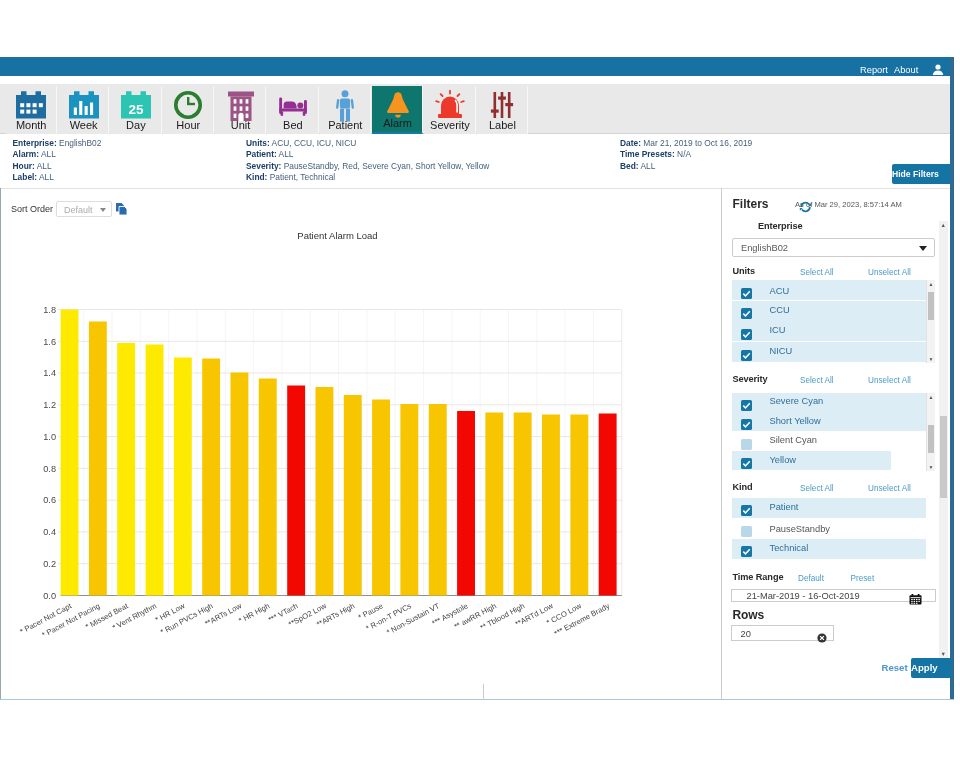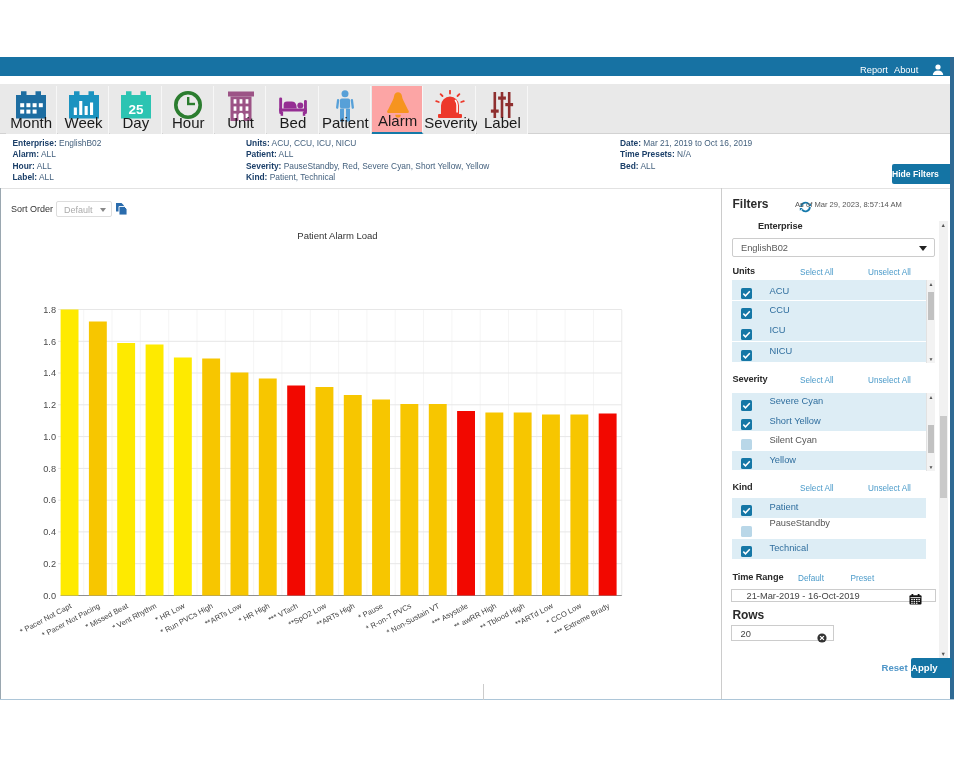--- a/index.html
+++ b/index.html
@@ -1,22 +1,22 @@
 <!DOCTYPE html>
 <html><head><meta charset="utf-8"><style>
 * {margin:0;padding:0;box-sizing:border-box}
 html,body {width:960px;height:760px;background:#fff;font-family:"Liberation Sans",sans-serif;position:relative;overflow:hidden}
 .abs {position:absolute}
 .hdr {position:absolute;left:0;top:57px;width:954px;height:19px;background:#1772a3}
 .hdr span {position:absolute;top:8px;font-size:9.3px;color:#fff}
 .toolbar {position:absolute;left:0;top:84px;width:954px;height:49.5px;background:#e9e9e9;border-bottom:1px solid #d2d2d2}
 .cell {position:absolute;top:1.5px;width:51.4px;height:48px;background:#e9e9e9;border-right:1px solid #f7f7f7}
-.cell-sel {background:#fca5a5;border-bottom:2.5px solid #157aa8}
+.cell-sel {background:#0f766e;border-bottom:2.5px solid #157aa8}
 .ci {position:absolute;top:4px;left:0;width:51.4px;text-align:center}
-.cl {position:absolute;bottom:3px;left:0;width:51.4px;text-align:center;font-size:15px;color:#1a1a1a}
+.cl {position:absolute;bottom:3px;left:0;width:51.4px;text-align:center;font-size:11px;color:#1a1a1a}
 .sum {position:absolute;font-size:8.4px;line-height:11.35px;color:#44617e;white-space:nowrap}
 .sum b {color:#1b3f69}
 .btn {position:absolute;background:#1474a4;color:#fff;border-radius:2px;text-align:left}
 .lnk {color:#4f96c8;font-weight:600}
 </style></head><body>
 
 <div class="hdr">
   <span style="left:860px">Report</span>
   <span style="left:894px">About</span>
   <span style="left:932px;top:7px"><svg width="12" height="11" viewBox="0 0 12 11">
@@ -314,21 +314,21 @@
         <path d="M2.3 5.6 L4.5 7.8 L8.8 3.2" fill="none" stroke="#fff" stroke-width="1.5"></path>
       </svg></span>
     <span style="position:absolute;left:38px;top:3.5px;font-size:9.3px;color:#2f6e9e">Short Yellow</span>
   </div>
 <div style="position:absolute;left:731.5px;top:431.6px;width:194px;height:19.0px;background:#fff">
     <span style="position:absolute;left:9px;top:4.0px"><svg width="11" height="11" viewBox="0 0 11 11">
         <rect width="11" height="11" rx="1.6" fill="#b9d7e8"></rect>
       </svg></span>
     <span style="position:absolute;left:38px;top:3.5px;font-size:9.3px;color:#555">Silent Cyan</span>
   </div>
-<div style="position:absolute;left:731.5px;top:451.15px;width:194px;height:19.0px;background:#ddedf5">
+<div style="position:absolute;left:731.5px;top:451.15px;width:159px;height:19.0px;background:#ddedf5">
     <span style="position:absolute;left:9px;top:4.0px"><svg width="11" height="11" viewBox="0 0 11 11">
         <rect width="11" height="11" rx="1.6" fill="#1577a6"></rect>
         <path d="M2.3 5.6 L4.5 7.8 L8.8 3.2" fill="none" stroke="#fff" stroke-width="1.5"></path>
       </svg></span>
     <span style="position:absolute;left:38px;top:3.5px;font-size:9.3px;color:#2f6e9e">Yellow</span>
   </div>
 <div style="position:absolute;left:925.5px;top:392.5px;width:9px;height:78px;background:#f3f3f3;border-left:1px solid #e2e2e2">
     <div style="position:absolute;top:1px;left:0;width:9px;text-align:center;font-size:5px;color:#555">▲</div>
     <div style="position:absolute;bottom:1px;left:0;width:9px;text-align:center;font-size:5px;color:#555">▼</div>
     <div style="position:absolute;top:32px;left:1.5px;width:6px;height:28px;background:#c1c1c1"></div>
@@ -341,21 +341,21 @@
     <span style="position:absolute;left:9px;top:4.5px"><svg width="11" height="11" viewBox="0 0 11 11">
         <rect width="11" height="11" rx="1.6" fill="#1577a6"></rect>
         <path d="M2.3 5.6 L4.5 7.8 L8.8 3.2" fill="none" stroke="#fff" stroke-width="1.5"></path>
       </svg></span>
     <span style="position:absolute;left:38px;top:4.0px;font-size:9.3px;color:#2f6e9e">Patient</span>
   </div>
 <div style="position:absolute;left:731.5px;top:518.05px;width:194px;height:20.0px;background:#fff">
     <span style="position:absolute;left:9px;top:4.5px"><svg width="11" height="11" viewBox="0 0 11 11">
         <rect width="11" height="11" rx="1.6" fill="#b9d7e8"></rect>
       </svg></span>
-    <span style="position:absolute;left:38px;top:0;font-size:9.3px;color:#555">PauseStandby</span>
+    <span style="position:absolute;left:38px;top:6px;font-size:9.3px;color:#555">PauseStandby</span>
   </div>
 <div style="position:absolute;left:731.5px;top:538.6px;width:194px;height:20.0px;background:#ddedf5">
     <span style="position:absolute;left:9px;top:4.5px"><svg width="11" height="11" viewBox="0 0 11 11">
         <rect width="11" height="11" rx="1.6" fill="#1577a6"></rect>
         <path d="M2.3 5.6 L4.5 7.8 L8.8 3.2" fill="none" stroke="#fff" stroke-width="1.5"></path>
       </svg></span>
     <span style="position:absolute;left:38px;top:4.0px;font-size:9.3px;color:#2f6e9e">Technical</span>
   </div>
 
 <div style="position:absolute;left:732.5px;top:572px;font-size:9.2px;font-weight:bold;letter-spacing:-0.1px;color:#2a2a2a">Time Range</div>

